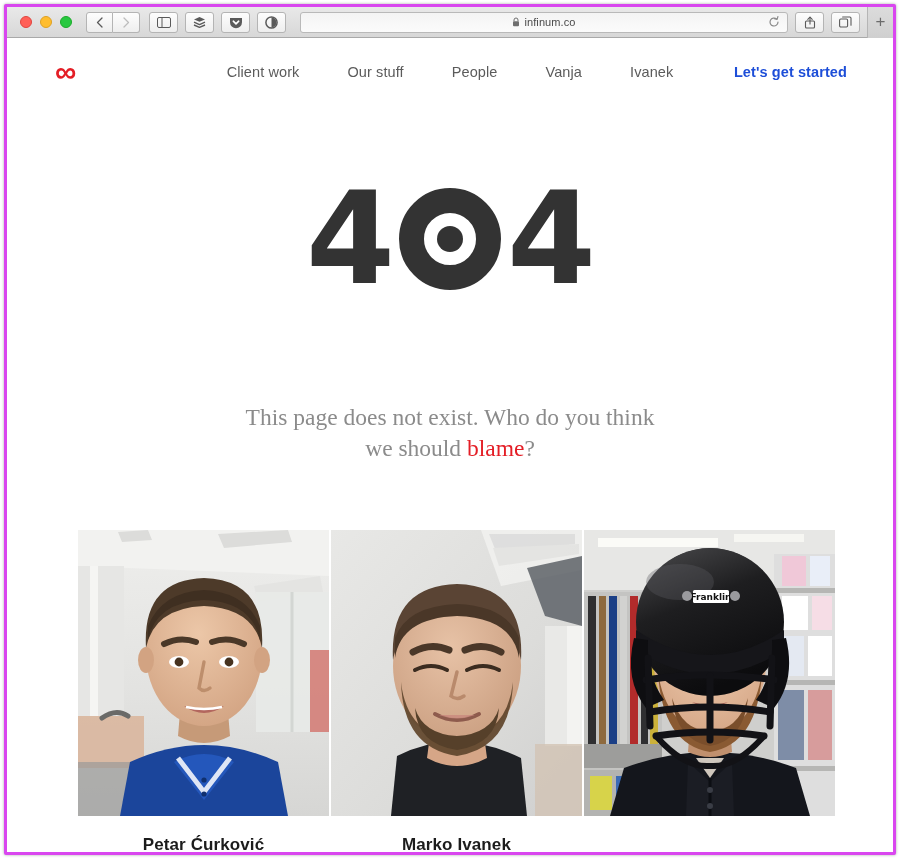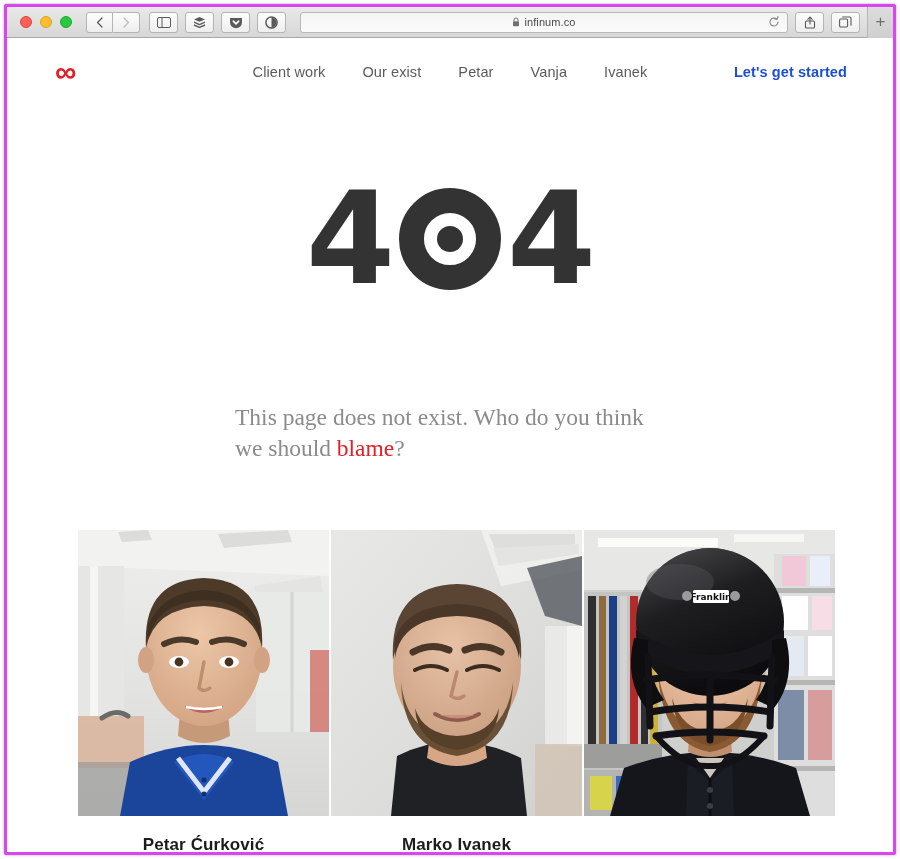--- a/index.html
+++ b/index.html
@@ -113,21 +113,21 @@
     line-height: 1;
     font-weight: bold;
     letter-spacing: -1px;
     user-select: none;
   }
   .nav {
     position: absolute;
     left: 0; right: 0;
     display: flex;
     justify-content: center;
-    gap: 37px;
+    gap: 48px;
     pointer-events: none;
   }
   .nav a {
     pointer-events: auto;
     color: #5b5b5b;
     font-size: 14.5px;
     text-decoration: none;
     letter-spacing: 0.1px;
   }
   .cta {
@@ -171,20 +171,21 @@
   .bullseye .dot {
     width: 26px; height: 26px;
     border-radius: 50%;
     background: #333333;
   }
 
   
   .message {
     margin: 0 auto;
     width: 430px;
+    text-align: center;
     font-family: "Liberation Serif", serif;
     font-size: 23.5px;
     line-height: 1.32;
     color: #8b8b8b;
     margin-top: 102px;
   }
   .message a {
     color: #e41e26;
     text-decoration: none;
   }
@@ -305,22 +306,22 @@
     <span class="plusbtn">+</span>
   </div>
 
   <div class="page">
 
     <div class="site-header">
       <span class="logo">∞</span>
 
       <div class="nav">
         <a href="#">Client work</a>
-        <a href="#">Our exist</a>
-        <a href="#">Petar</a>
+        <a href="#">Our stuff</a>
+        <a href="#">People</a>
         <a href="#">Vanja</a>
         <a href="#">Ivanek</a>
       </div>
 
       <a href="#" class="cta">Let's get started</a>
     </div>
 
     <div class="hero">
       <div class="four-o-four">
         <span class="digit">4</span>

